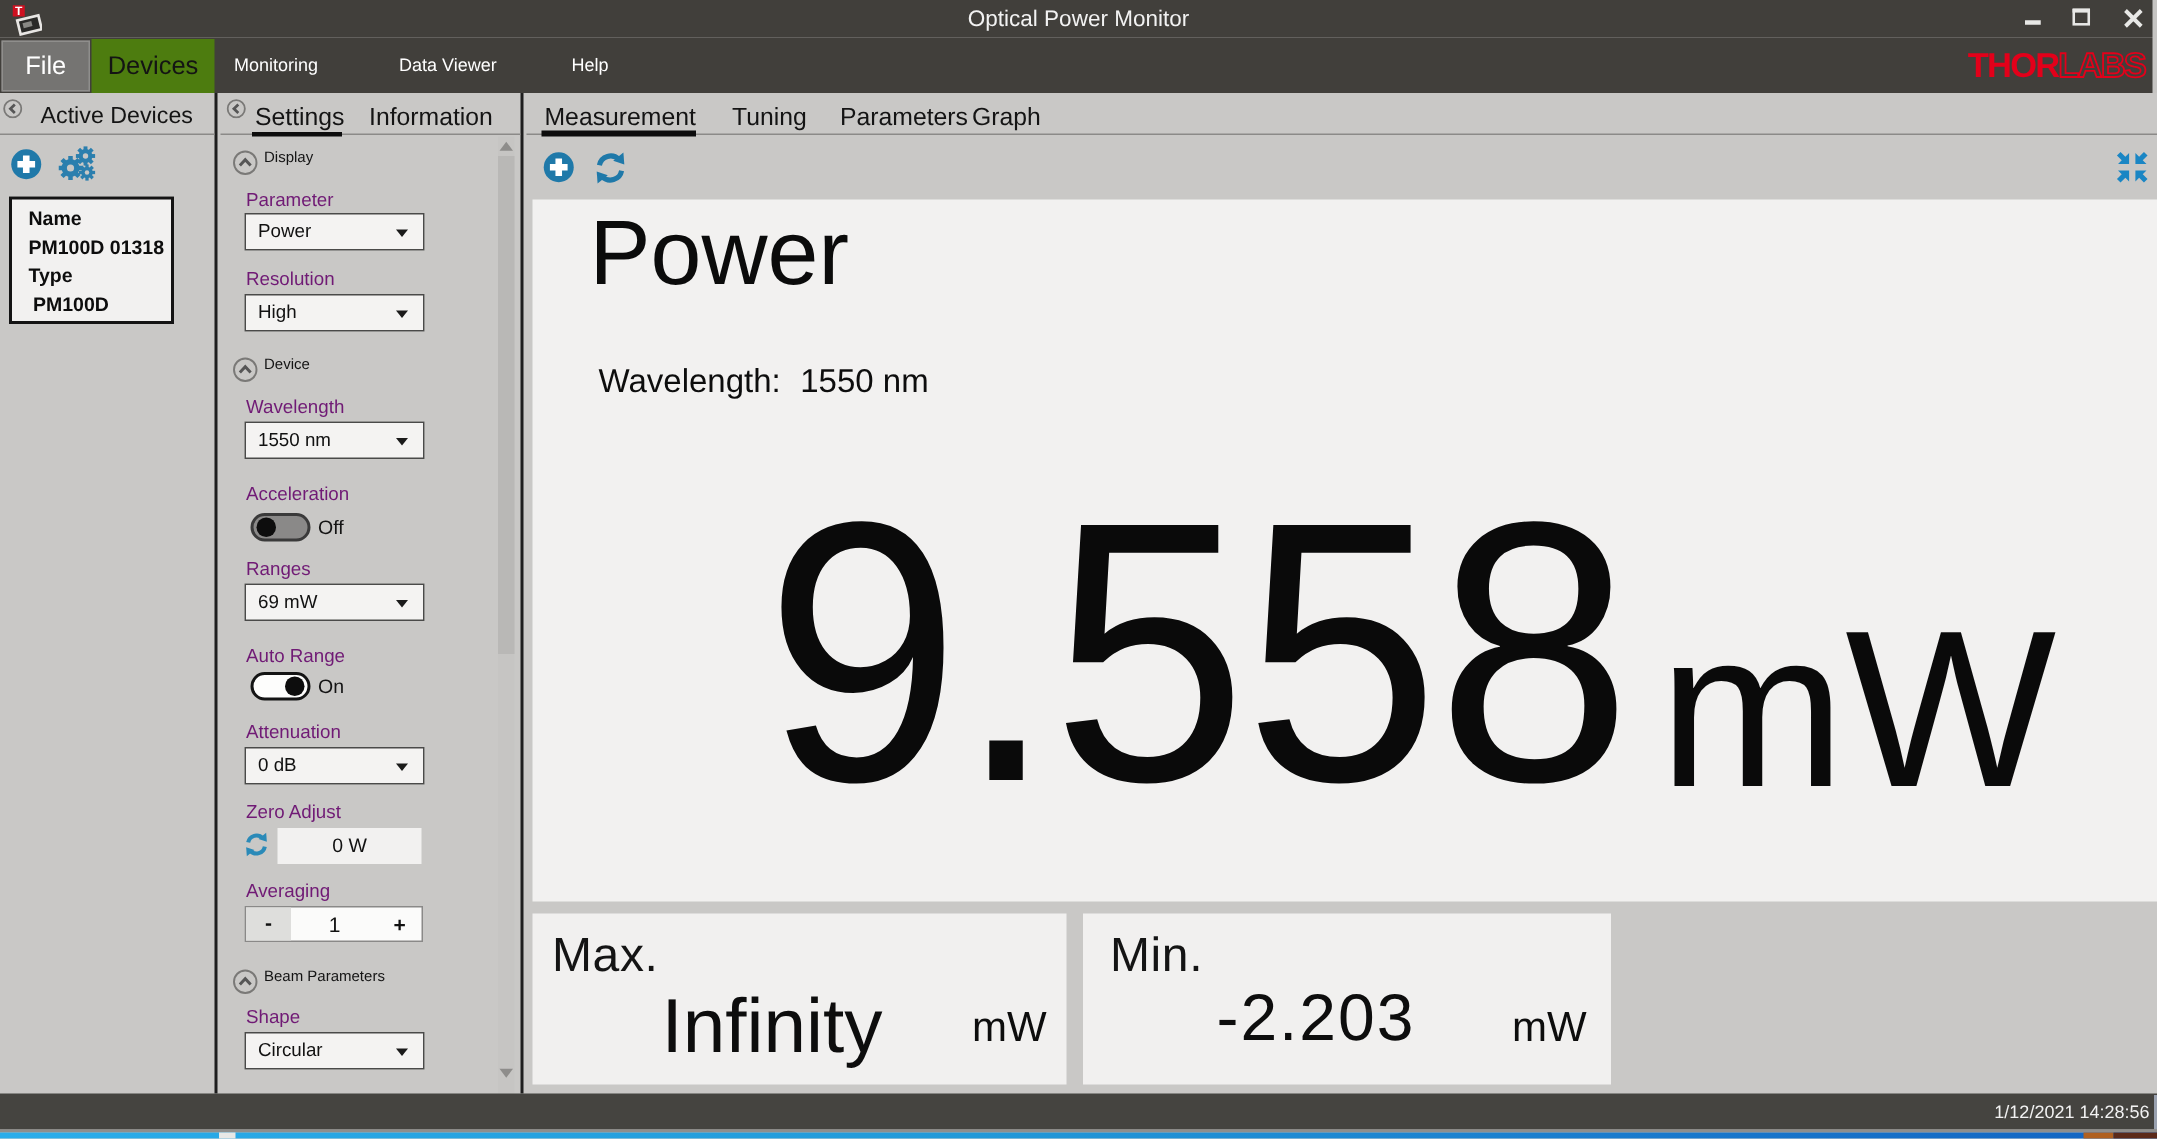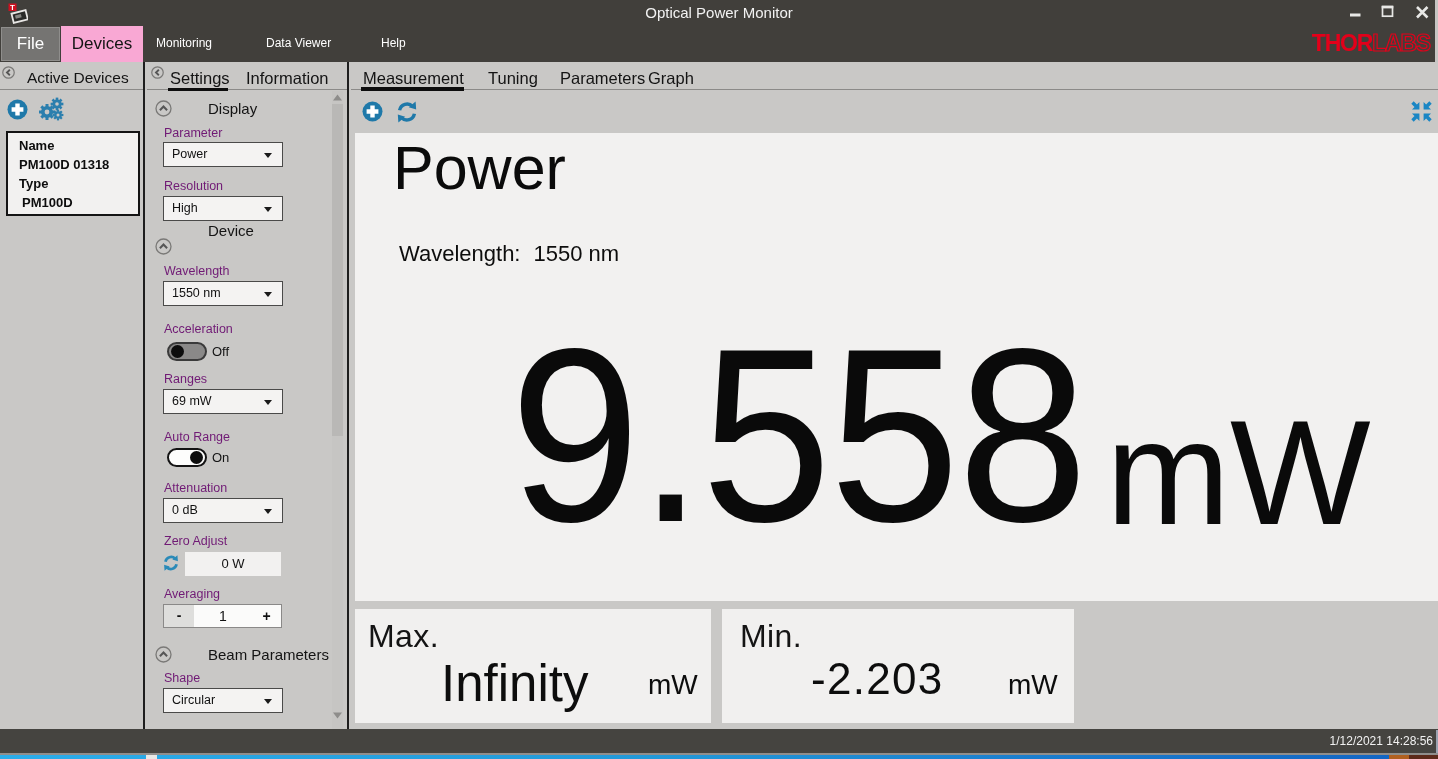--- a/index.html
+++ b/index.html
@@ -8,34 +8,34 @@
   #app { position:absolute; top:0; left:0; width:1438px; height:759px; background:#c9c8c6; }
   .abs { position:absolute; }
 
   
   #titlebar { position:absolute; top:0; left:0; width:1438px; height:25px; background:#413f3b; }
   #title { position:absolute; top:4px; left:0; width:100%; text-align:center; color:#f2f2f2; font-size:15px; }
   
   #menubar { position:absolute; top:25px; left:0; width:1438px; height:37px; background:#413f3b; }
   .menuitem { position:absolute; top:0; color:#fff; font-size:12px; line-height:37px; }
   #filebtn { position:absolute; left:1px; top:2px; width:59px; height:34px; background:#757472; border:1px solid #8f8e8c; color:#fff; font-size:17px; text-align:center; line-height:32px; }
-  #devtab { position:absolute; left:61px; top:1px; width:82px; height:37px; background:#f9a8d4; color:#141414; font-size:17px; text-align:center; line-height:36px; }
+  #devtab { position:absolute; left:61px; top:1px; width:82px; height:37px; background:#4d7c0f; color:#141414; font-size:17px; text-align:center; line-height:36px; }
   
   #logo { position:absolute; top:33px; right:8px; font-size:23px; font-weight:bold; letter-spacing:-1.2px; color:#e3001a; line-height:20px; }
   #logo .outline { color:transparent; -webkit-text-stroke:1.2px #e3001a; }
 
   
   #leftpanel { position:absolute; top:62px; left:0; width:145px; height:667px; background:#c9c8c6; border-right:2px solid #1e1e1e; }
   #setpanel  { position:absolute; top:62px; left:147px; width:202px; height:667px; background:#c9c8c6; border-right:2px solid #1e1e1e; }
   #mainpanel { position:absolute; top:62px; left:351px; width:1087px; height:667px; background:#c9c8c6; }
 
   .panelhead { position:absolute; top:0; left:0; width:100%; height:28px; border-bottom:1px solid #8b8a88; }
   .ptab { font-size:16.5px; color:#141414; }
 
-  .seclabel { position:absolute; font-size:15px; color:#141414;margin-left:32px; }
+  .seclabel { position:absolute; font-size:10px; color:#141414; }
   .lbl { position:absolute; left:164px; font-size:12.5px; color:#701a75; }
   .dd { position:absolute; left:163px; width:120px; height:25px; background:#f4f3f2; border:1.5px solid #4a4a49; font-size:12.5px; color:#111; line-height:22px; padding-left:8px; }
   .dd .caret { position:absolute; right:10px; top:10px; width:0; height:0; border-left:4.5px solid transparent; border-right:4.5px solid transparent; border-top:5.5px solid #1a1a1a; }
   .toggle { position:absolute; left:167px; width:40px; height:19px; border-radius:10px; }
   .toggle .knob { position:absolute; top:1px; width:13px; height:13px; border-radius:50%; background:#0d0d0d; }
   .toglabel { position:absolute; left:212px; font-size:13px; color:#141414; }
 
   
   .winbtn { position:absolute; top:0; height:25px; }
 
@@ -148,21 +148,21 @@
                 <rect x="3.2" y="-1.1" width="2.2" height="2.2"></rect>
               </g>
             </g>
         </g>
       </g>
       <circle cx="8" cy="15" r="2.4" fill="#c9c8c6"></circle>
       <circle cx="18" cy="7" r="1.8" fill="#c9c8c6"></circle>
       <circle cx="19" cy="18" r="1.5" fill="#c9c8c6"></circle>
     </svg>
 
-    <div class="abs" style="left:6px; top:69px; width:134px; height:85px; background:#f2f1f0; border:2px solid #141414; padding:3px 0 0 11px; font-size:13px; font-weight:bold; color:#0d0d0d; line-height:19px;">
+    <div class="abs" style="left:6px; top:69px; width:110px; height:85px; background:#f2f1f0; border:2px solid #141414; padding:3px 0 0 11px; font-size:13px; font-weight:bold; color:#0d0d0d; line-height:19px;">
       Name<br>PM100D 01318<br>Type<br><span style="padding-left:3px;">PM100D</span>
     </div>
   </div>
 
   <div id="setpanel">
     <div class="panelhead">
       <svg class="abs" style="left:4px; top:3.5px;" width="13" height="13" viewBox="0 0 17 17">
         <circle cx="8.5" cy="8.5" r="7.5" fill="none" stroke="#7a7977" stroke-width="1.6"></circle>
         <path d="M10.3 4.9 L6.5 8.5 L10.3 12.1" fill="none" stroke="#565656" stroke-width="2.4"></path>
       </svg>
@@ -180,21 +180,21 @@
 
   <div class="lbl" style="top:126px;">Parameter</div>
   <div class="dd" style="top:142px;">Power<span class="caret"></span></div>
   <div class="lbl" style="top:179px;">Resolution</div>
   <div class="dd" style="top:196px;">High<span class="caret"></span></div>
 
   <svg class="abs" style="left:155px; top:238px;" width="17" height="17" viewBox="0 0 17 17">
     <circle cx="8.5" cy="8.5" r="7.5" fill="none" stroke="#7a7977" stroke-width="1.3"></circle>
     <path d="M4.9 10.3 L8.5 6.5 L12.1 10.3" fill="none" stroke="#565656" stroke-width="2"></path>
   </svg>
-  <span class="seclabel" style="left:176px; top:222px;">Device</span>
+  <span class="seclabel" style="left:176px; top:238px;">Device</span>
 
   <div class="lbl" style="top:264px;">Wavelength</div>
   <div class="dd" style="top:281px;">1550 nm<span class="caret"></span></div>
   <div class="lbl" style="top:322px;">Acceleration</div>
   <div class="toggle" style="top:342px; background:#8a8988; border:2px solid #3a3a3a;">
       <span class="knob" style="left:2px;"></span>
     </div>
   <div class="toglabel" style="top:344px;">Off</div>
   <div class="lbl" style="top:372px;">Ranges</div>
   <div class="dd" style="top:389px;">69 mW<span class="caret"></span></div>

